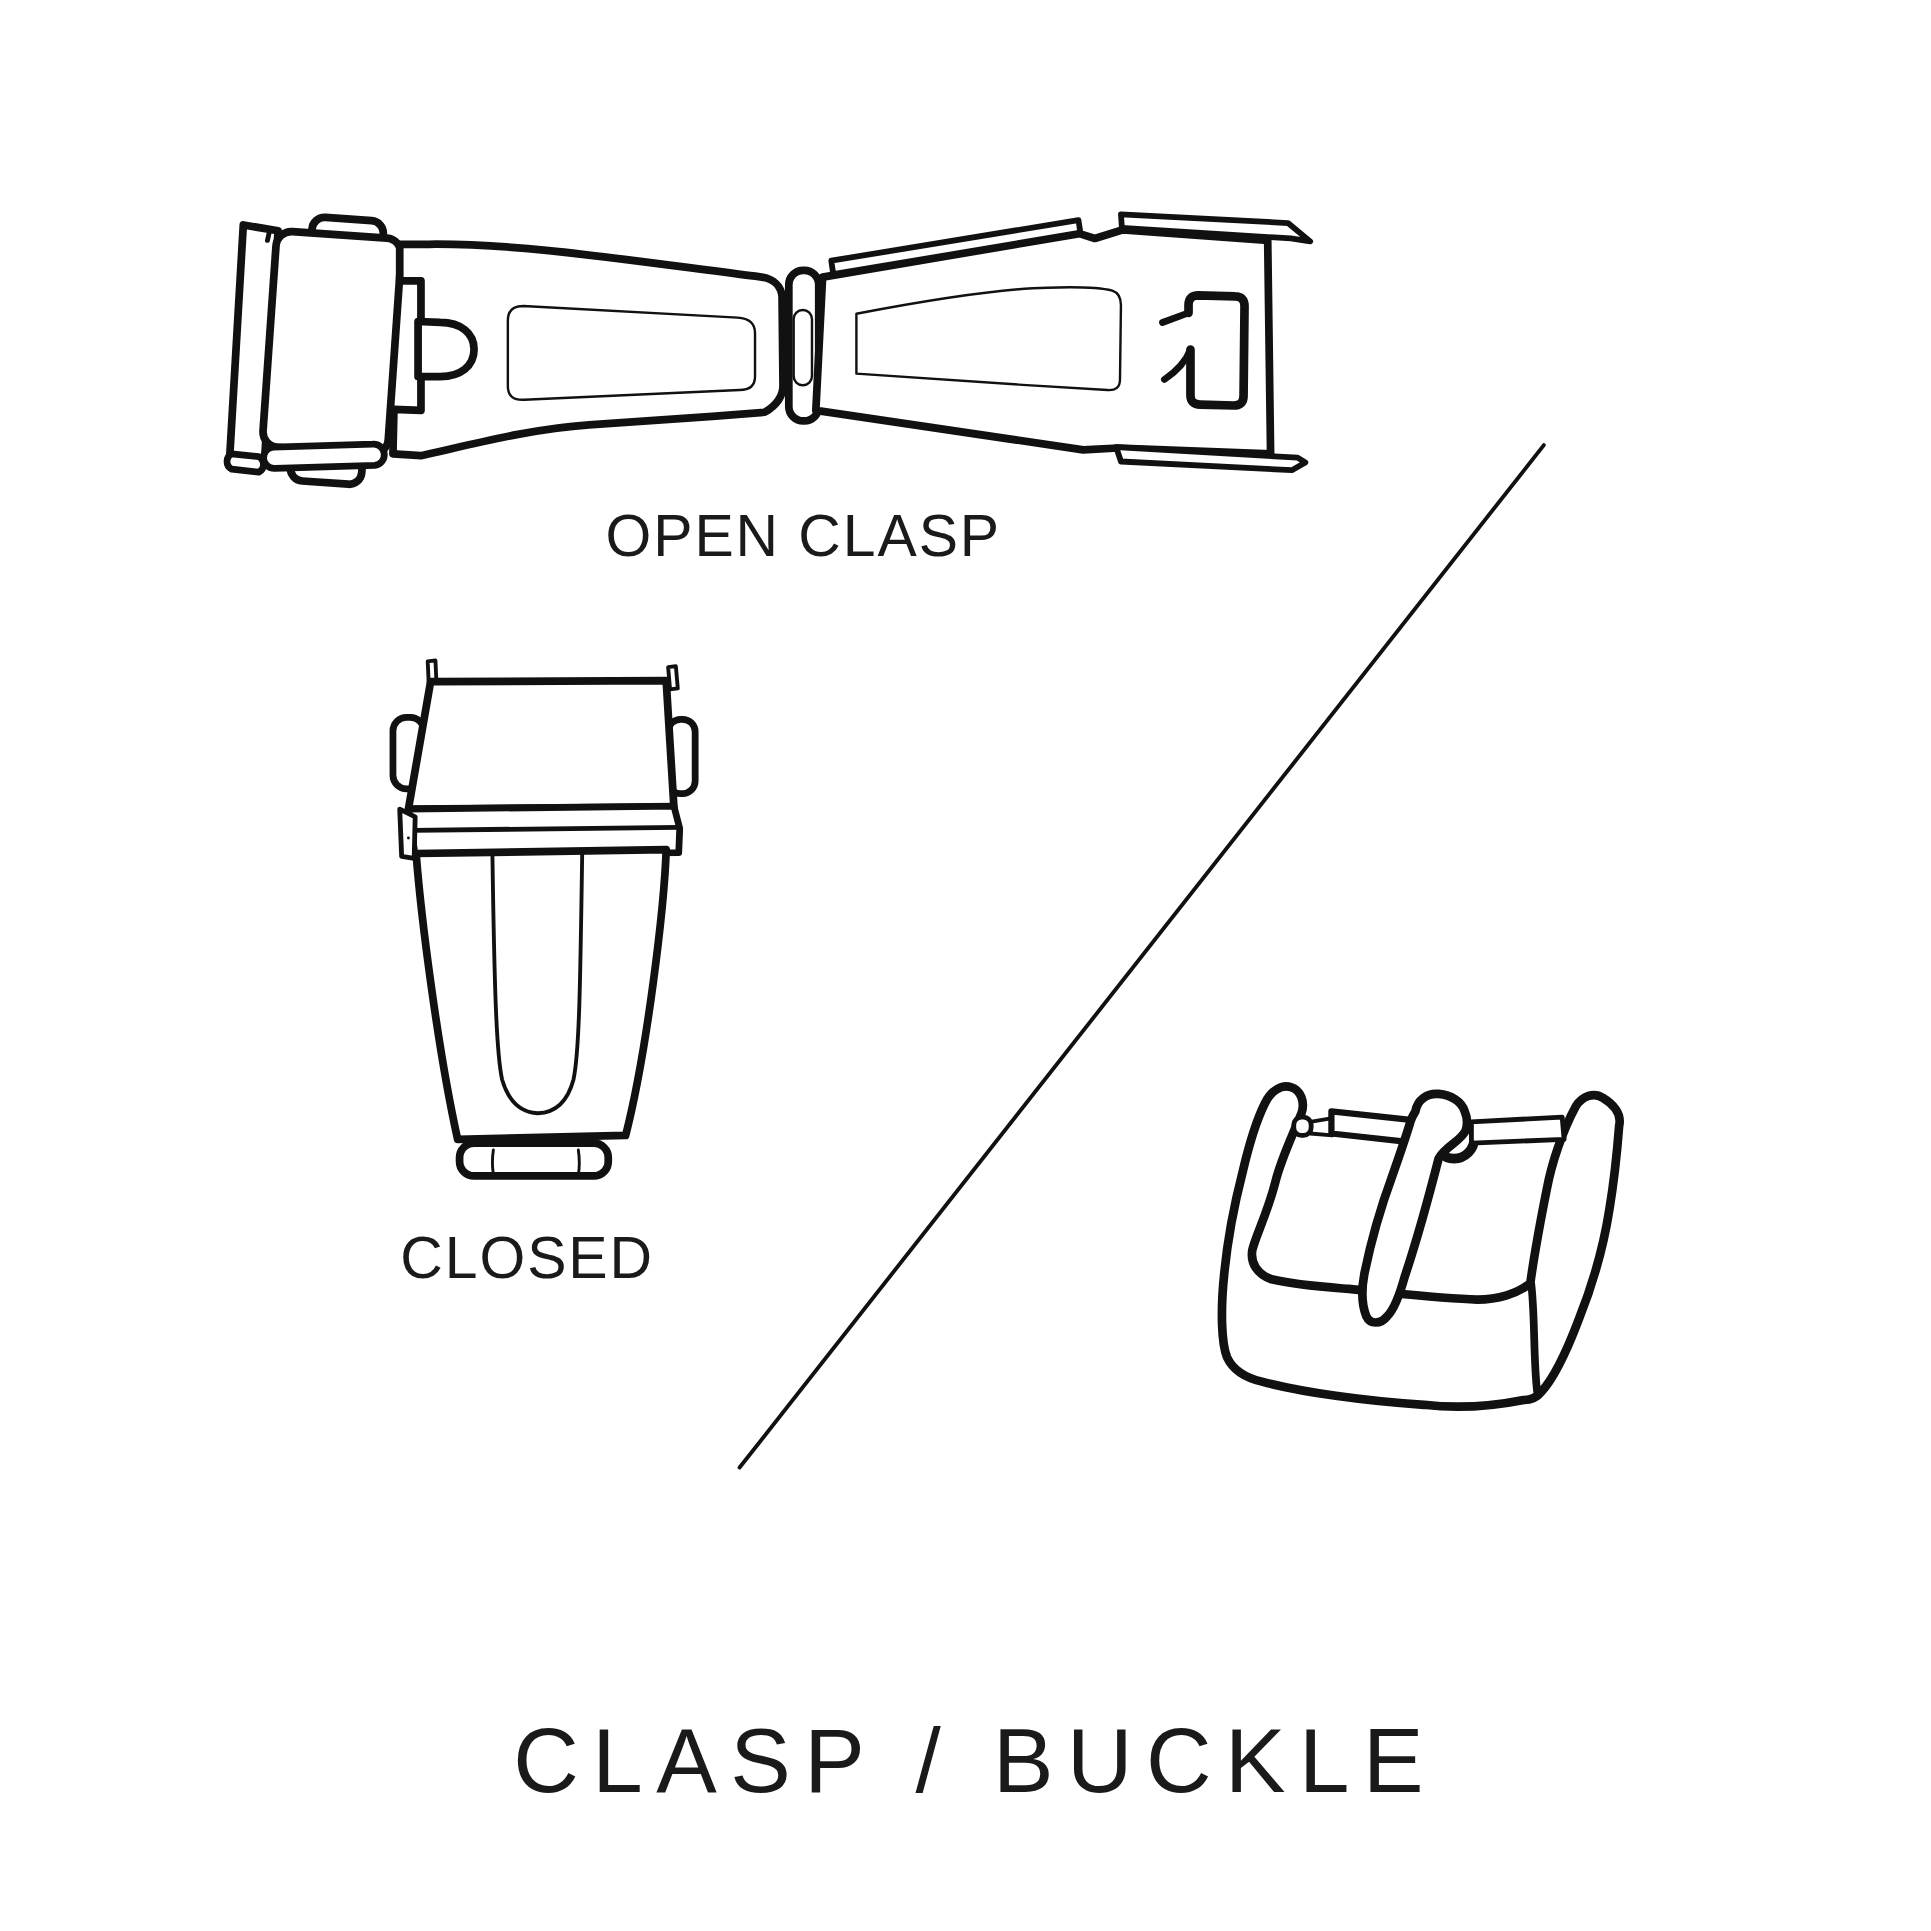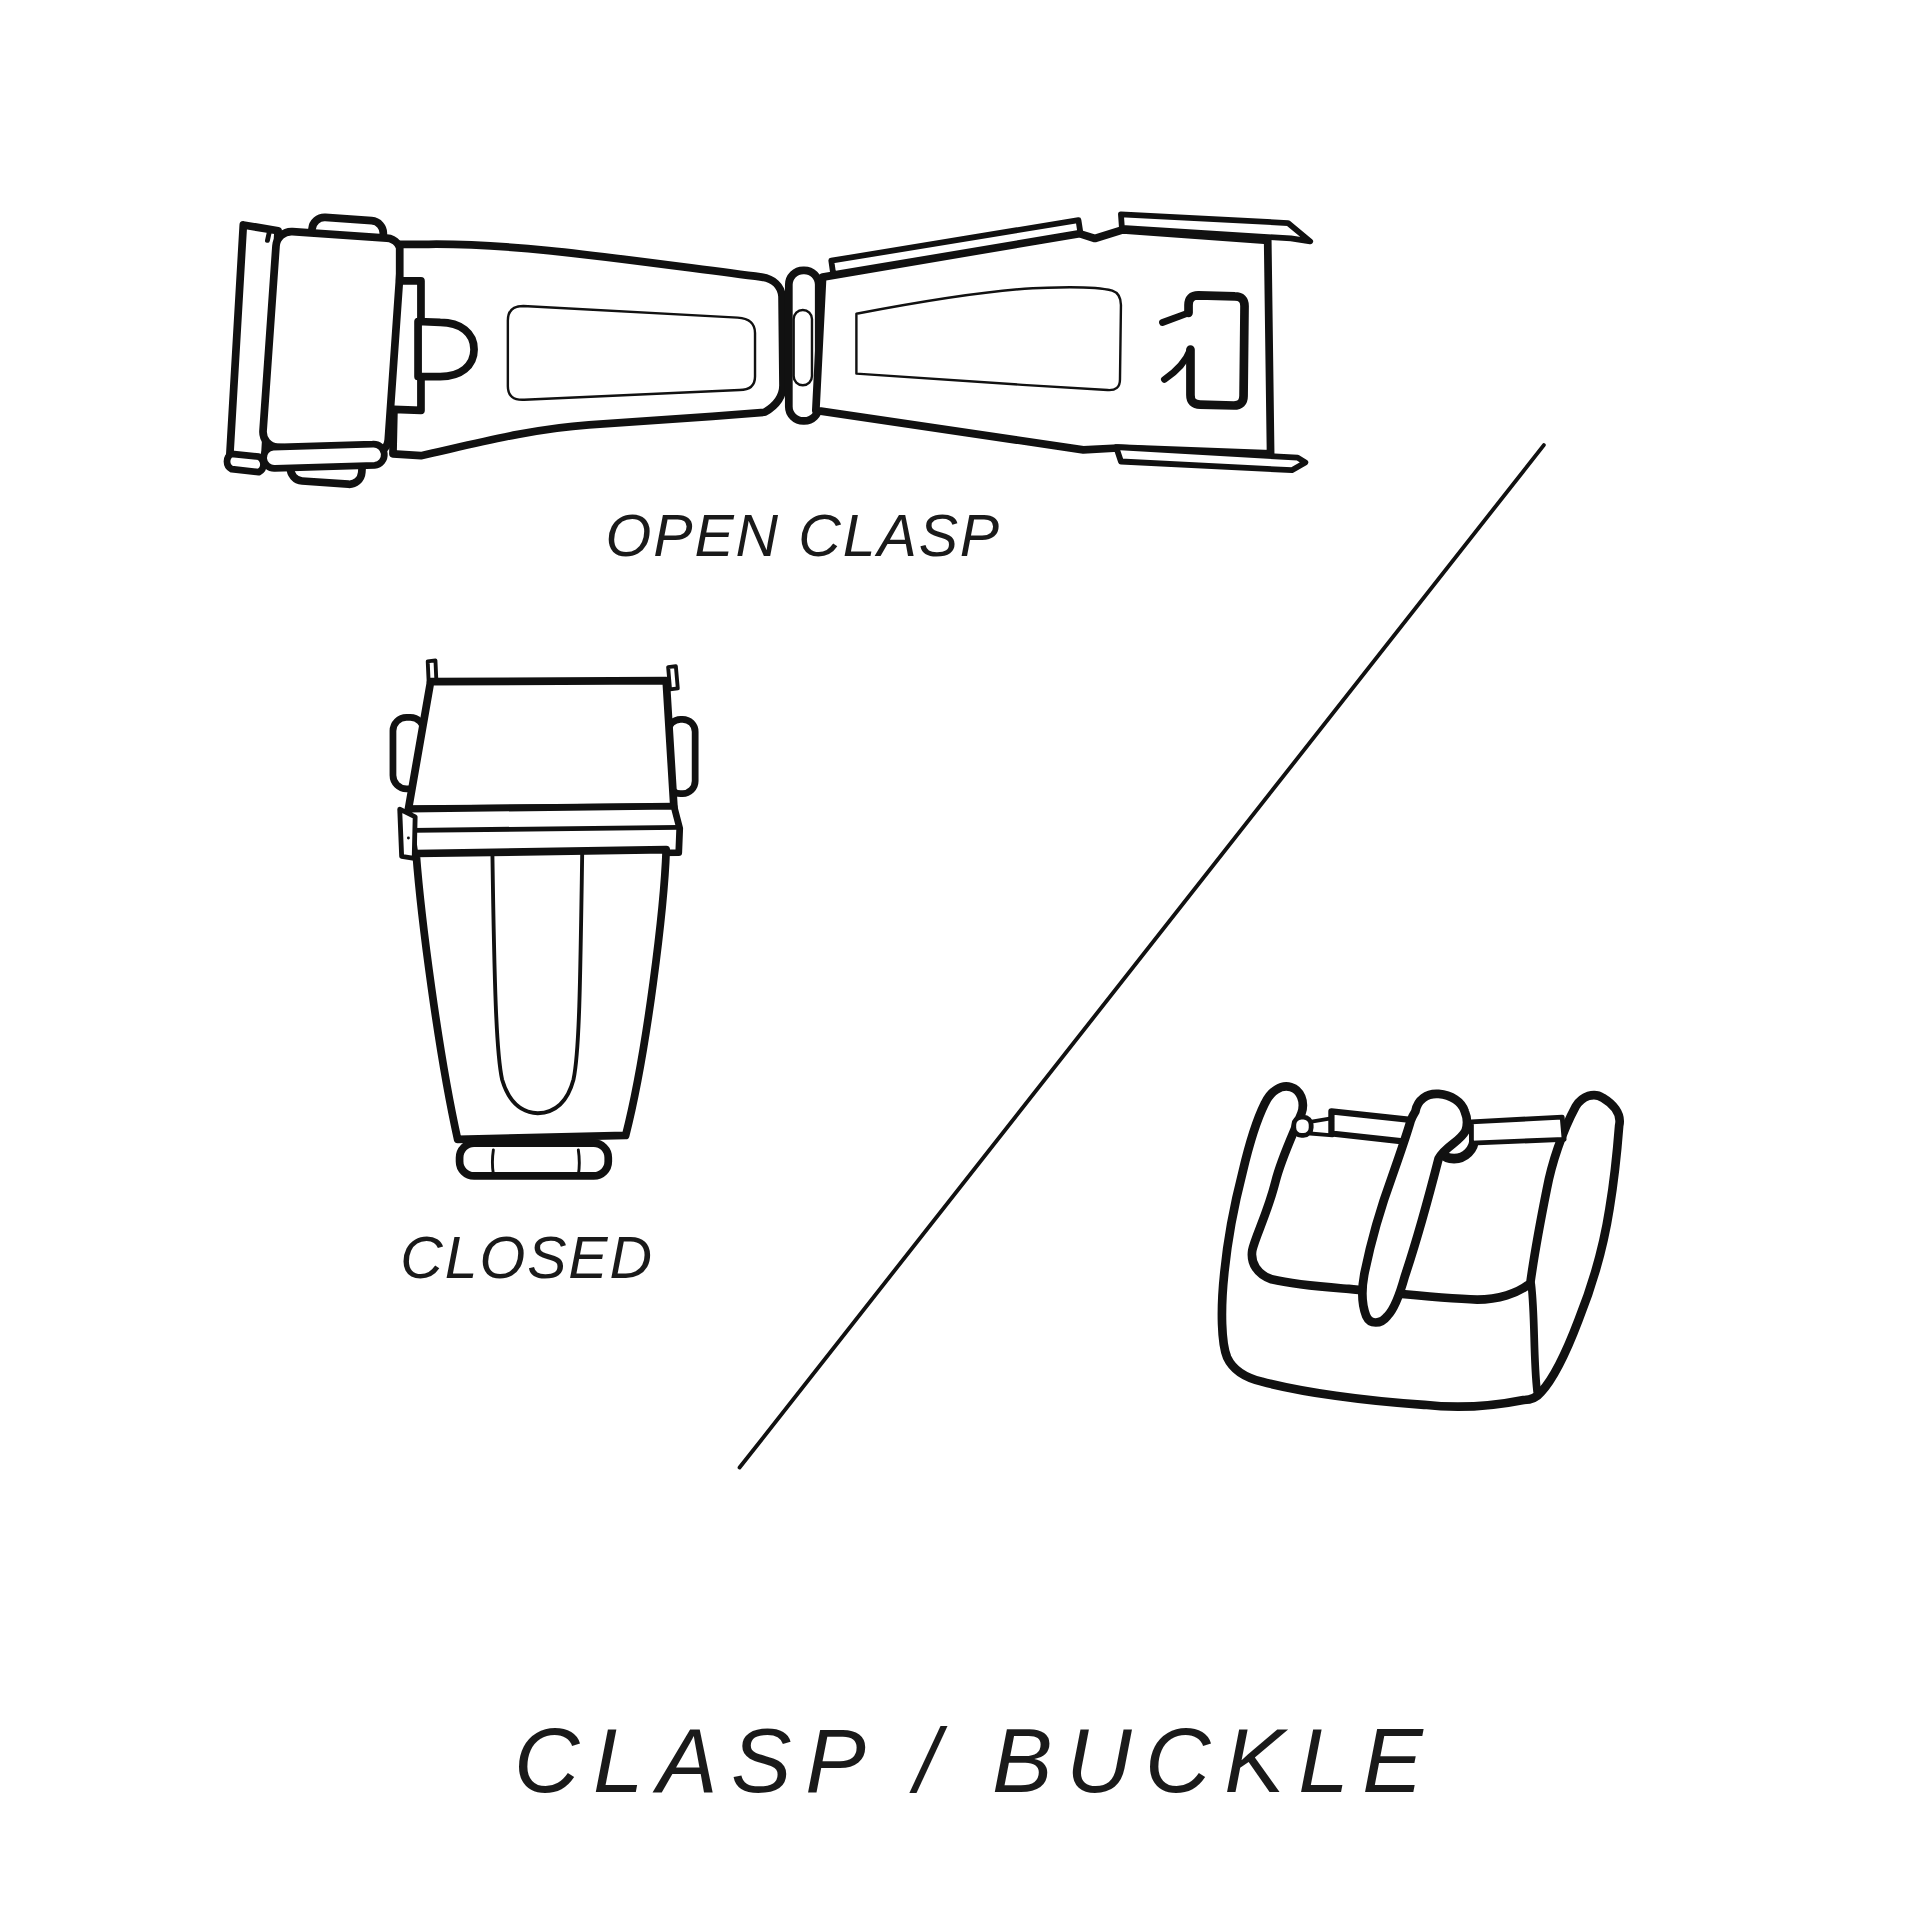--- a/index.html
+++ b/index.html
@@ -1,17 +1,17 @@
 <!DOCTYPE html>
 <html><head>
 <meta charset="utf-8">
 <style>
   html,body{margin:0;padding:0;background:#ffffff;}
   .page{position:relative;width:1931px;height:1931px;background:#ffffff;overflow:hidden;
-        font-family:"Liberation Sans", sans-serif;font-style:italic;}
+        font-family:"Liberation Sans", sans-serif;}
   svg{position:absolute;left:0;top:0;}
   text{fill:#1a1a1a;}
 </style>
 </head>
 <body>
 <div class="page">
 <svg width="1931" height="1931" viewBox="0 0 2000 2000">
   <g stroke="#111111" stroke-linejoin="round" stroke-linecap="round" fill="none">
 
     <g id="blade">

